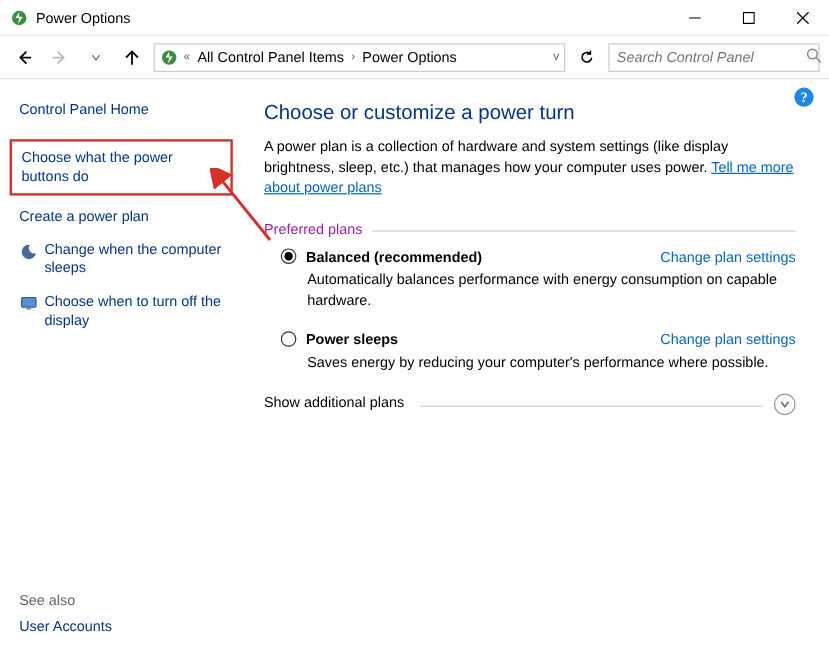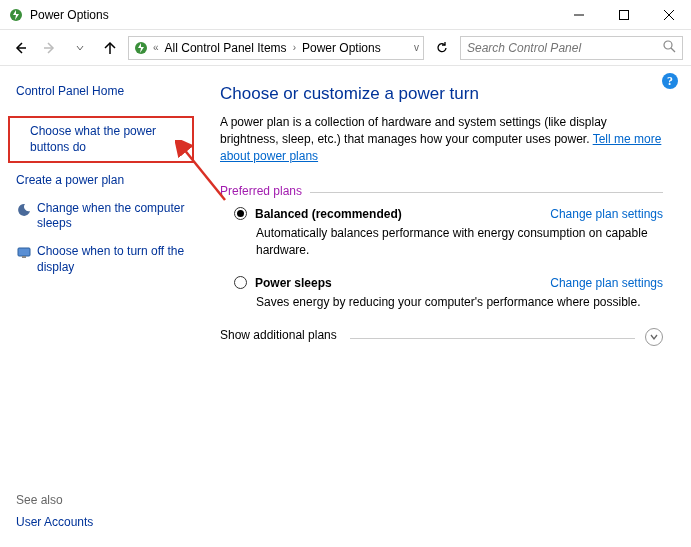--- a/index.html
+++ b/index.html
@@ -11,30 +11,30 @@
 .titlebar .tb-btn { width: 45px; height: 30px; display: flex; align-items: center; justify-content: center; }
 .navbar { height: 36px; display: flex; align-items: center; padding: 0 8px; gap: 6px; border-bottom: 1px solid #e5e5e5; }
 .nav-arrow { width: 24px; height: 24px; display: flex; align-items: center; justify-content: center; color: #666; }
 .nav-arrow.enabled { color: #000; }
 .breadcrumb { flex: 1; height: 24px; border: 1px solid #ccc; display: flex; align-items: center; padding: 0 4px; gap: 4px; font-size: 12px; }
 .bc-icon { width: 16px; height: 16px; }
 .bc-sep { color: #666; font-size: 10px; }
 .bc-item { padding: 0 2px; }
 .bc-drop { margin-left: auto; color: #666; font-size: 10px; }
 .refresh-btn { width: 24px; height: 24px; display: flex; align-items: center; justify-content: center; }
-.search { width: 223px; height: 24px; border: 1px solid #ccc; display: flex; align-items: center; padding: 0 6px; }
+.search { width: 176px; height: 24px; border: 1px solid #ccc; display: flex; align-items: center; padding: 0 6px; }
 .search input { border: none; outline: none; flex: 1; font-size: 12px; color: #666; font-style: italic; }
 .search .search-icon { color: #666; }
 .content { display: flex; height: calc(100% - 66px); }
 .sidebar { width: 210px; padding: 18px 16px; position: relative; }
 .sidebar-home { color: #003399; font-size: 12px; margin-bottom: 18px; cursor: pointer; }
 .sidebar-link { display: flex; align-items: flex-start; gap: 5px; margin-bottom: 12px; font-size: 12px; }
 .sidebar-link .link-text { color: #003399; cursor: pointer; line-height: 1.3; }
 .sidebar-link .link-icon { width: 16px; height: 16px; flex-shrink: 0; margin-top: 1px; }
-.highlighted { border: 2px solid #d93025; padding: 6px 20px; margin-left: -8px; margin-bottom: 10px; }
+.highlighted { border: 2px solid #d93025; padding: 6px 8px; margin-left: -8px; margin-bottom: 10px; }
 .highlighted .link-text { color: #003399; }
 .see-also { position: absolute; bottom: 40px; left: 16px; color: #666; font-size: 12px; }
 .see-also-link { position: absolute; bottom: 18px; left: 16px; color: #003399; font-size: 12px; cursor: pointer; }
 .main { flex: 1; padding: 18px 28px 18px 10px; position: relative; }
 .main h1 { color: #003399; font-size: 17px; font-weight: normal; margin-bottom: 10px; }
 .main .desc { font-size: 12px; line-height: 1.4; margin-bottom: 20px; }
 .main .desc a { color: #0066cc; text-decoration: underline; }
 .fieldset-label { font-size: 12px; color: #a21caf; margin-bottom: 2px; }
 .fieldset-line { border-top: 1px solid #ccc; margin-bottom: 14px; margin-left: 90px; margin-top: -8px; }
 .plan { margin-bottom: 18px; padding-left: 14px; }

